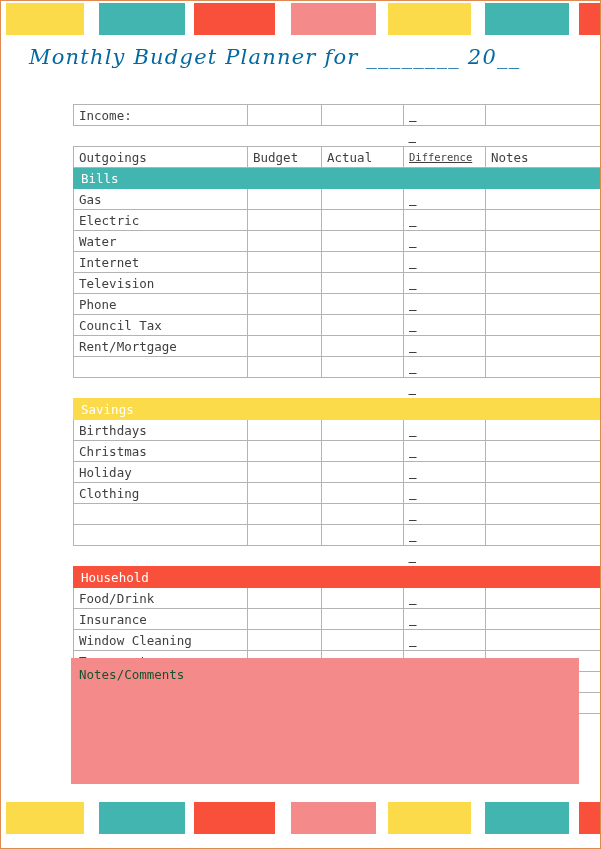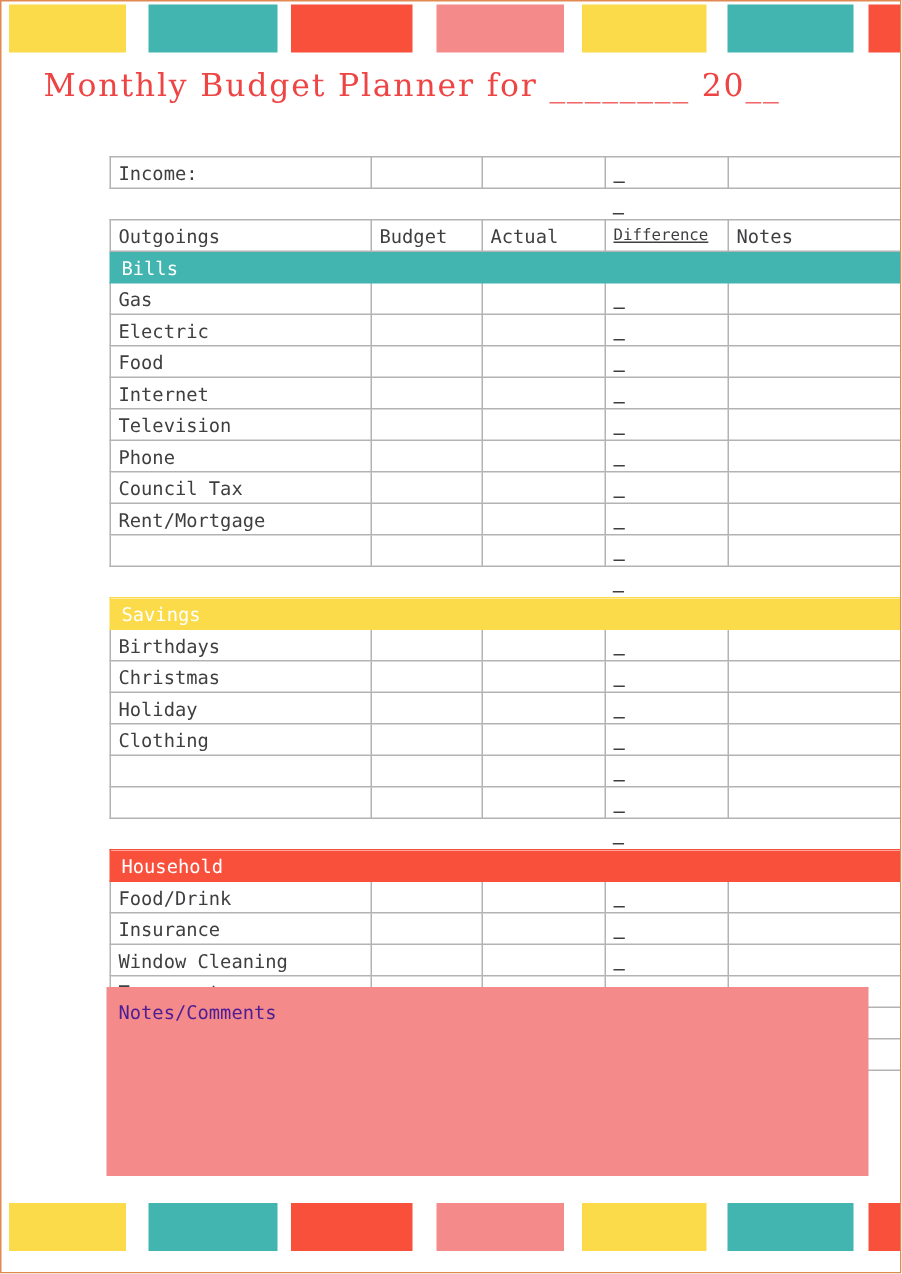--- a/index.html
+++ b/index.html
@@ -35,23 +35,24 @@
     top: 0;
     height: 32px;
   }
 
   
   .title {
     position: absolute;
     left: 28px;
     top: 44px;
     font-family: "DejaVu Serif", serif;
+    font-style: italic;
     font-size: 21px;
     letter-spacing: 1.2px;
-    color: #ef4444;
+    color: #0369a1;
     white-space: nowrap;
   }
 
   
   .sheet {
     position: absolute;
     left: 72px;
     top: 103px;
     width: 506px;
     border-collapse: collapse;
@@ -97,21 +98,21 @@
     top: 657px;
     width: 508px;
     height: 126px;
     background: #f58a8a;
     box-sizing: border-box;
   }
   .notes-label {
     position: absolute;
     left: 8px;
     top: 9px;
-    color: #4c1d95;
+    color: #14532d;
     font-family: "DejaVu Sans Mono", monospace;
     font-size: 12.5px;
   }
 </style>
 </head>
 <body>
 
 <div id="page">
 
   <div class="colorbar top" id="top-bar">
@@ -160,21 +161,21 @@
           <td class="c-notes">&nbsp;</td>
         </tr>
         <tr>
           <td class="c-label">Electric</td>
           <td class="c-budget">&nbsp;</td>
           <td class="c-actual">&nbsp;</td>
           <td class="c-diff">&nbsp;</td>
           <td class="c-notes">&nbsp;</td>
         </tr>
         <tr>
-          <td class="c-label">Food</td>
+          <td class="c-label">Water</td>
           <td class="c-budget">&nbsp;</td>
           <td class="c-actual">&nbsp;</td>
           <td class="c-diff">&nbsp;</td>
           <td class="c-notes">&nbsp;</td>
         </tr>
         <tr>
           <td class="c-label">Internet</td>
           <td class="c-budget">&nbsp;</td>
           <td class="c-actual">&nbsp;</td>
           <td class="c-diff">&nbsp;</td>

